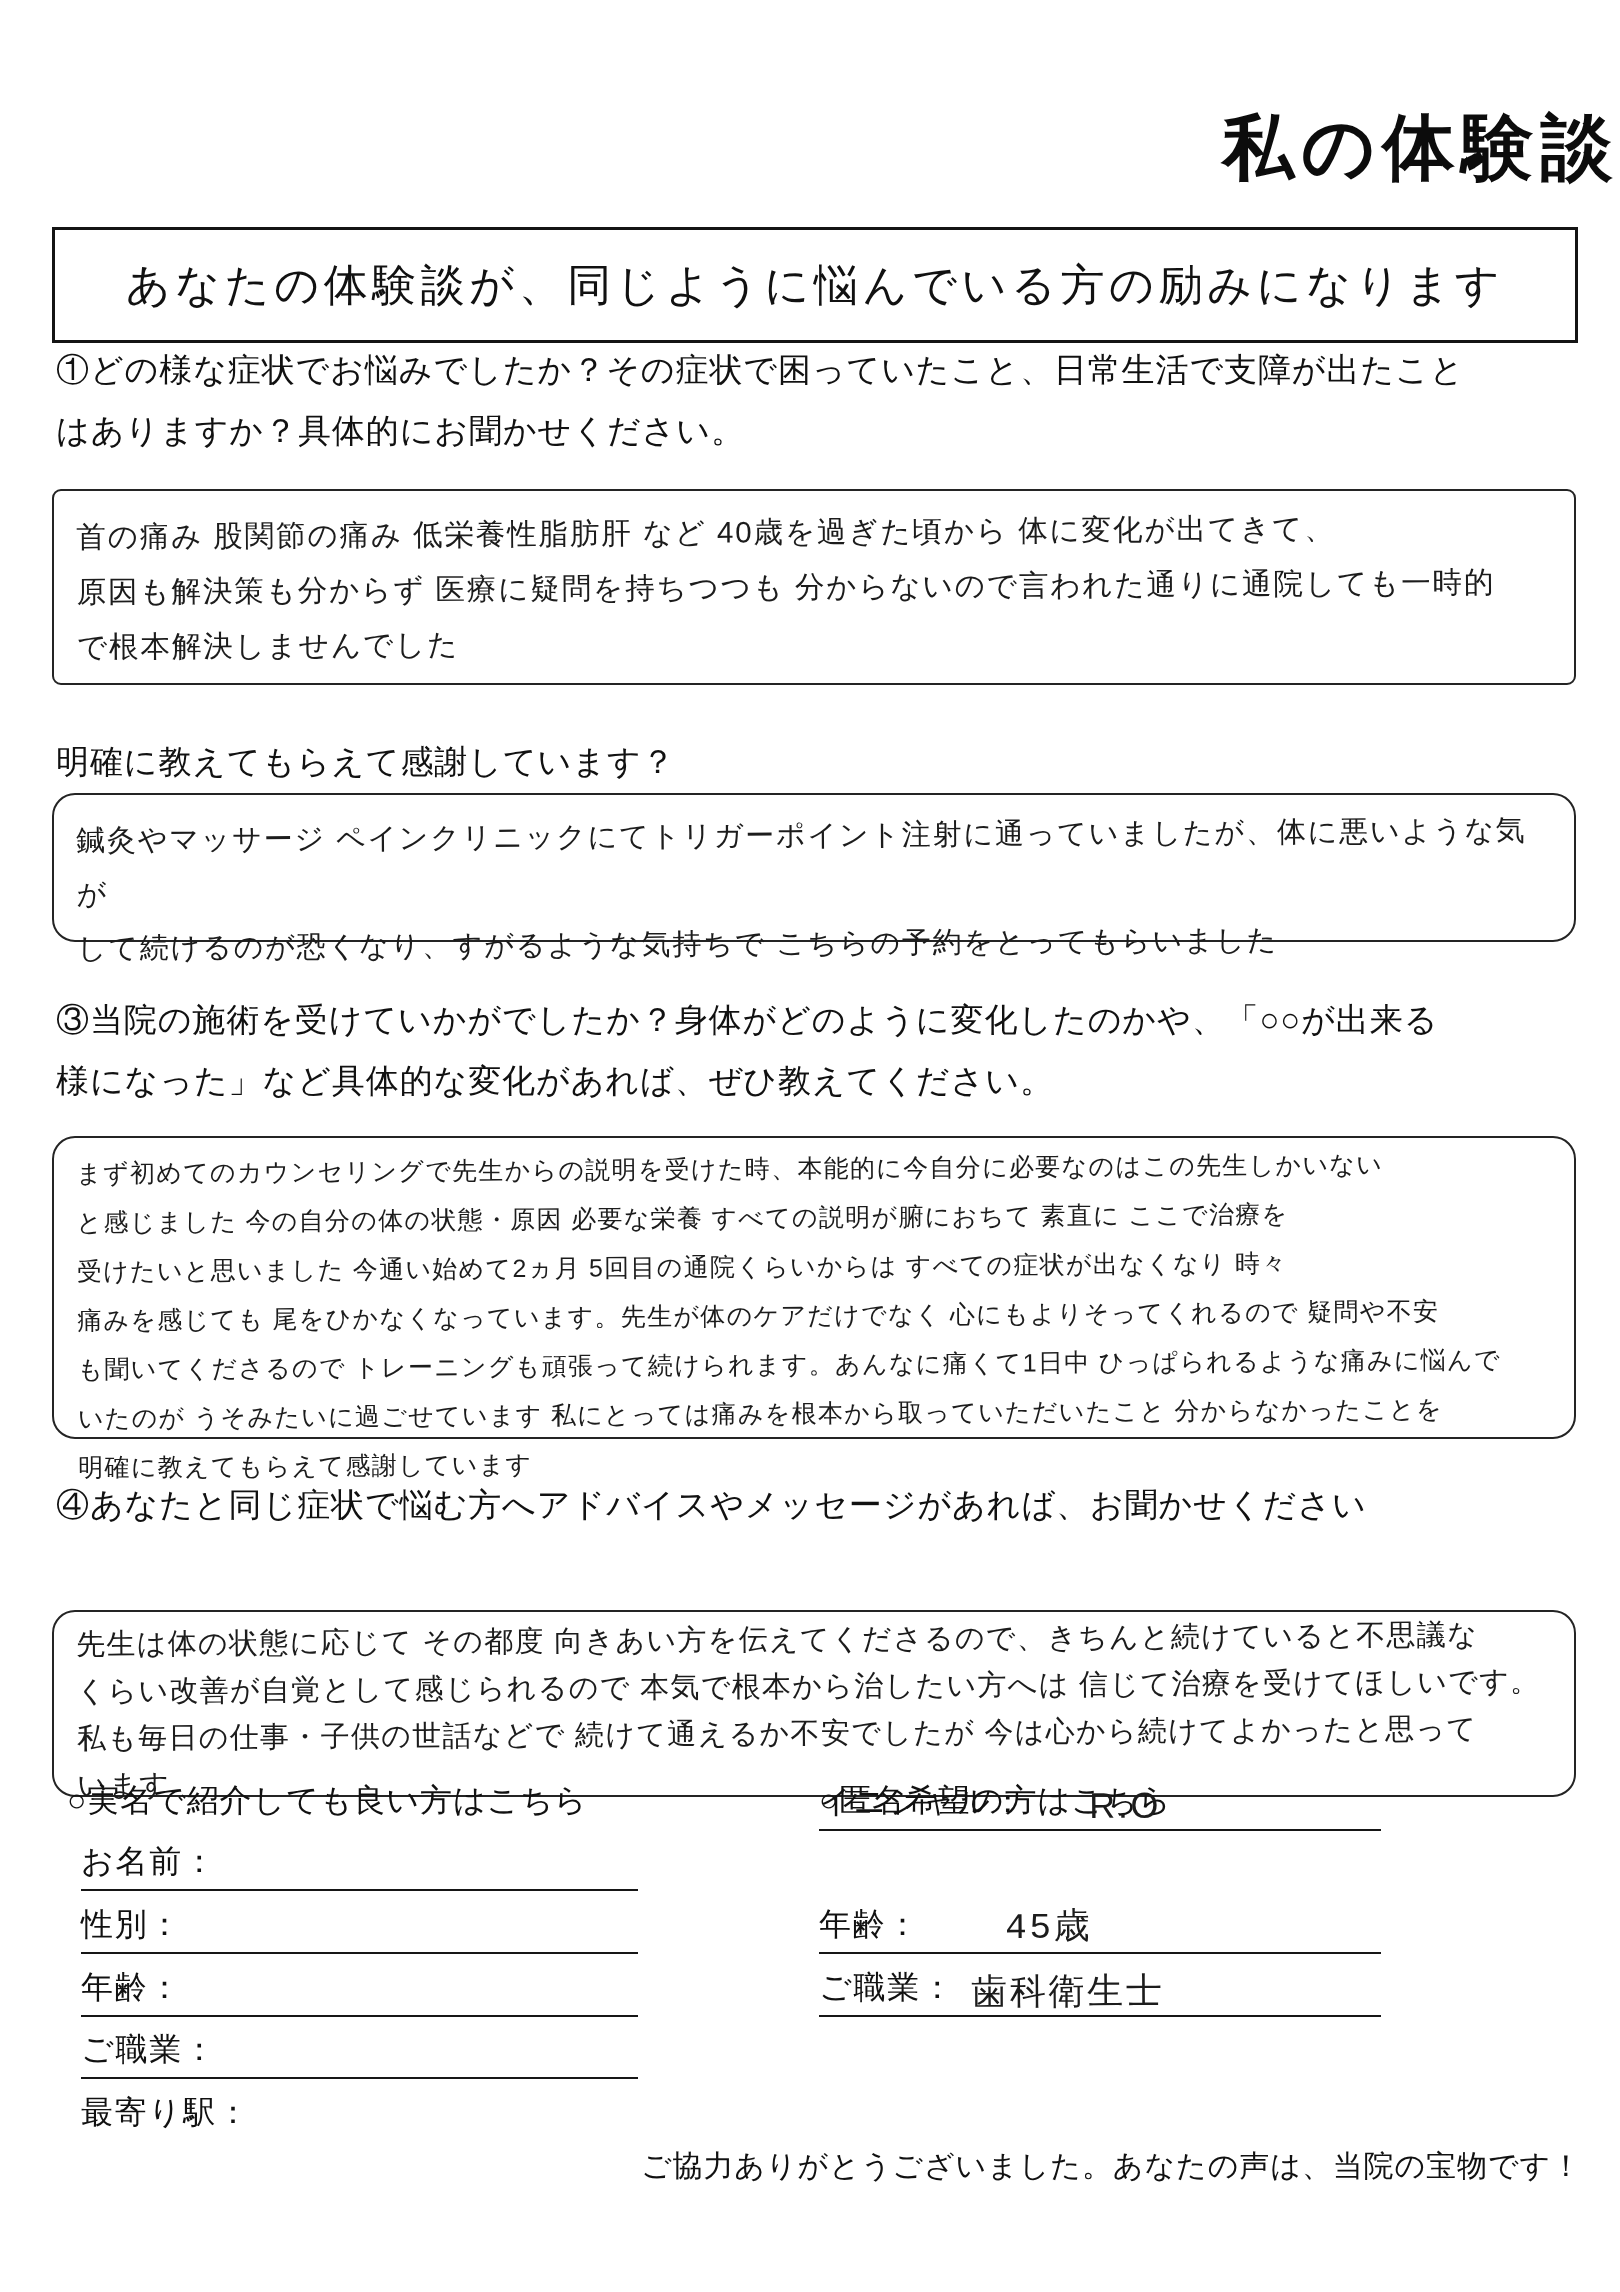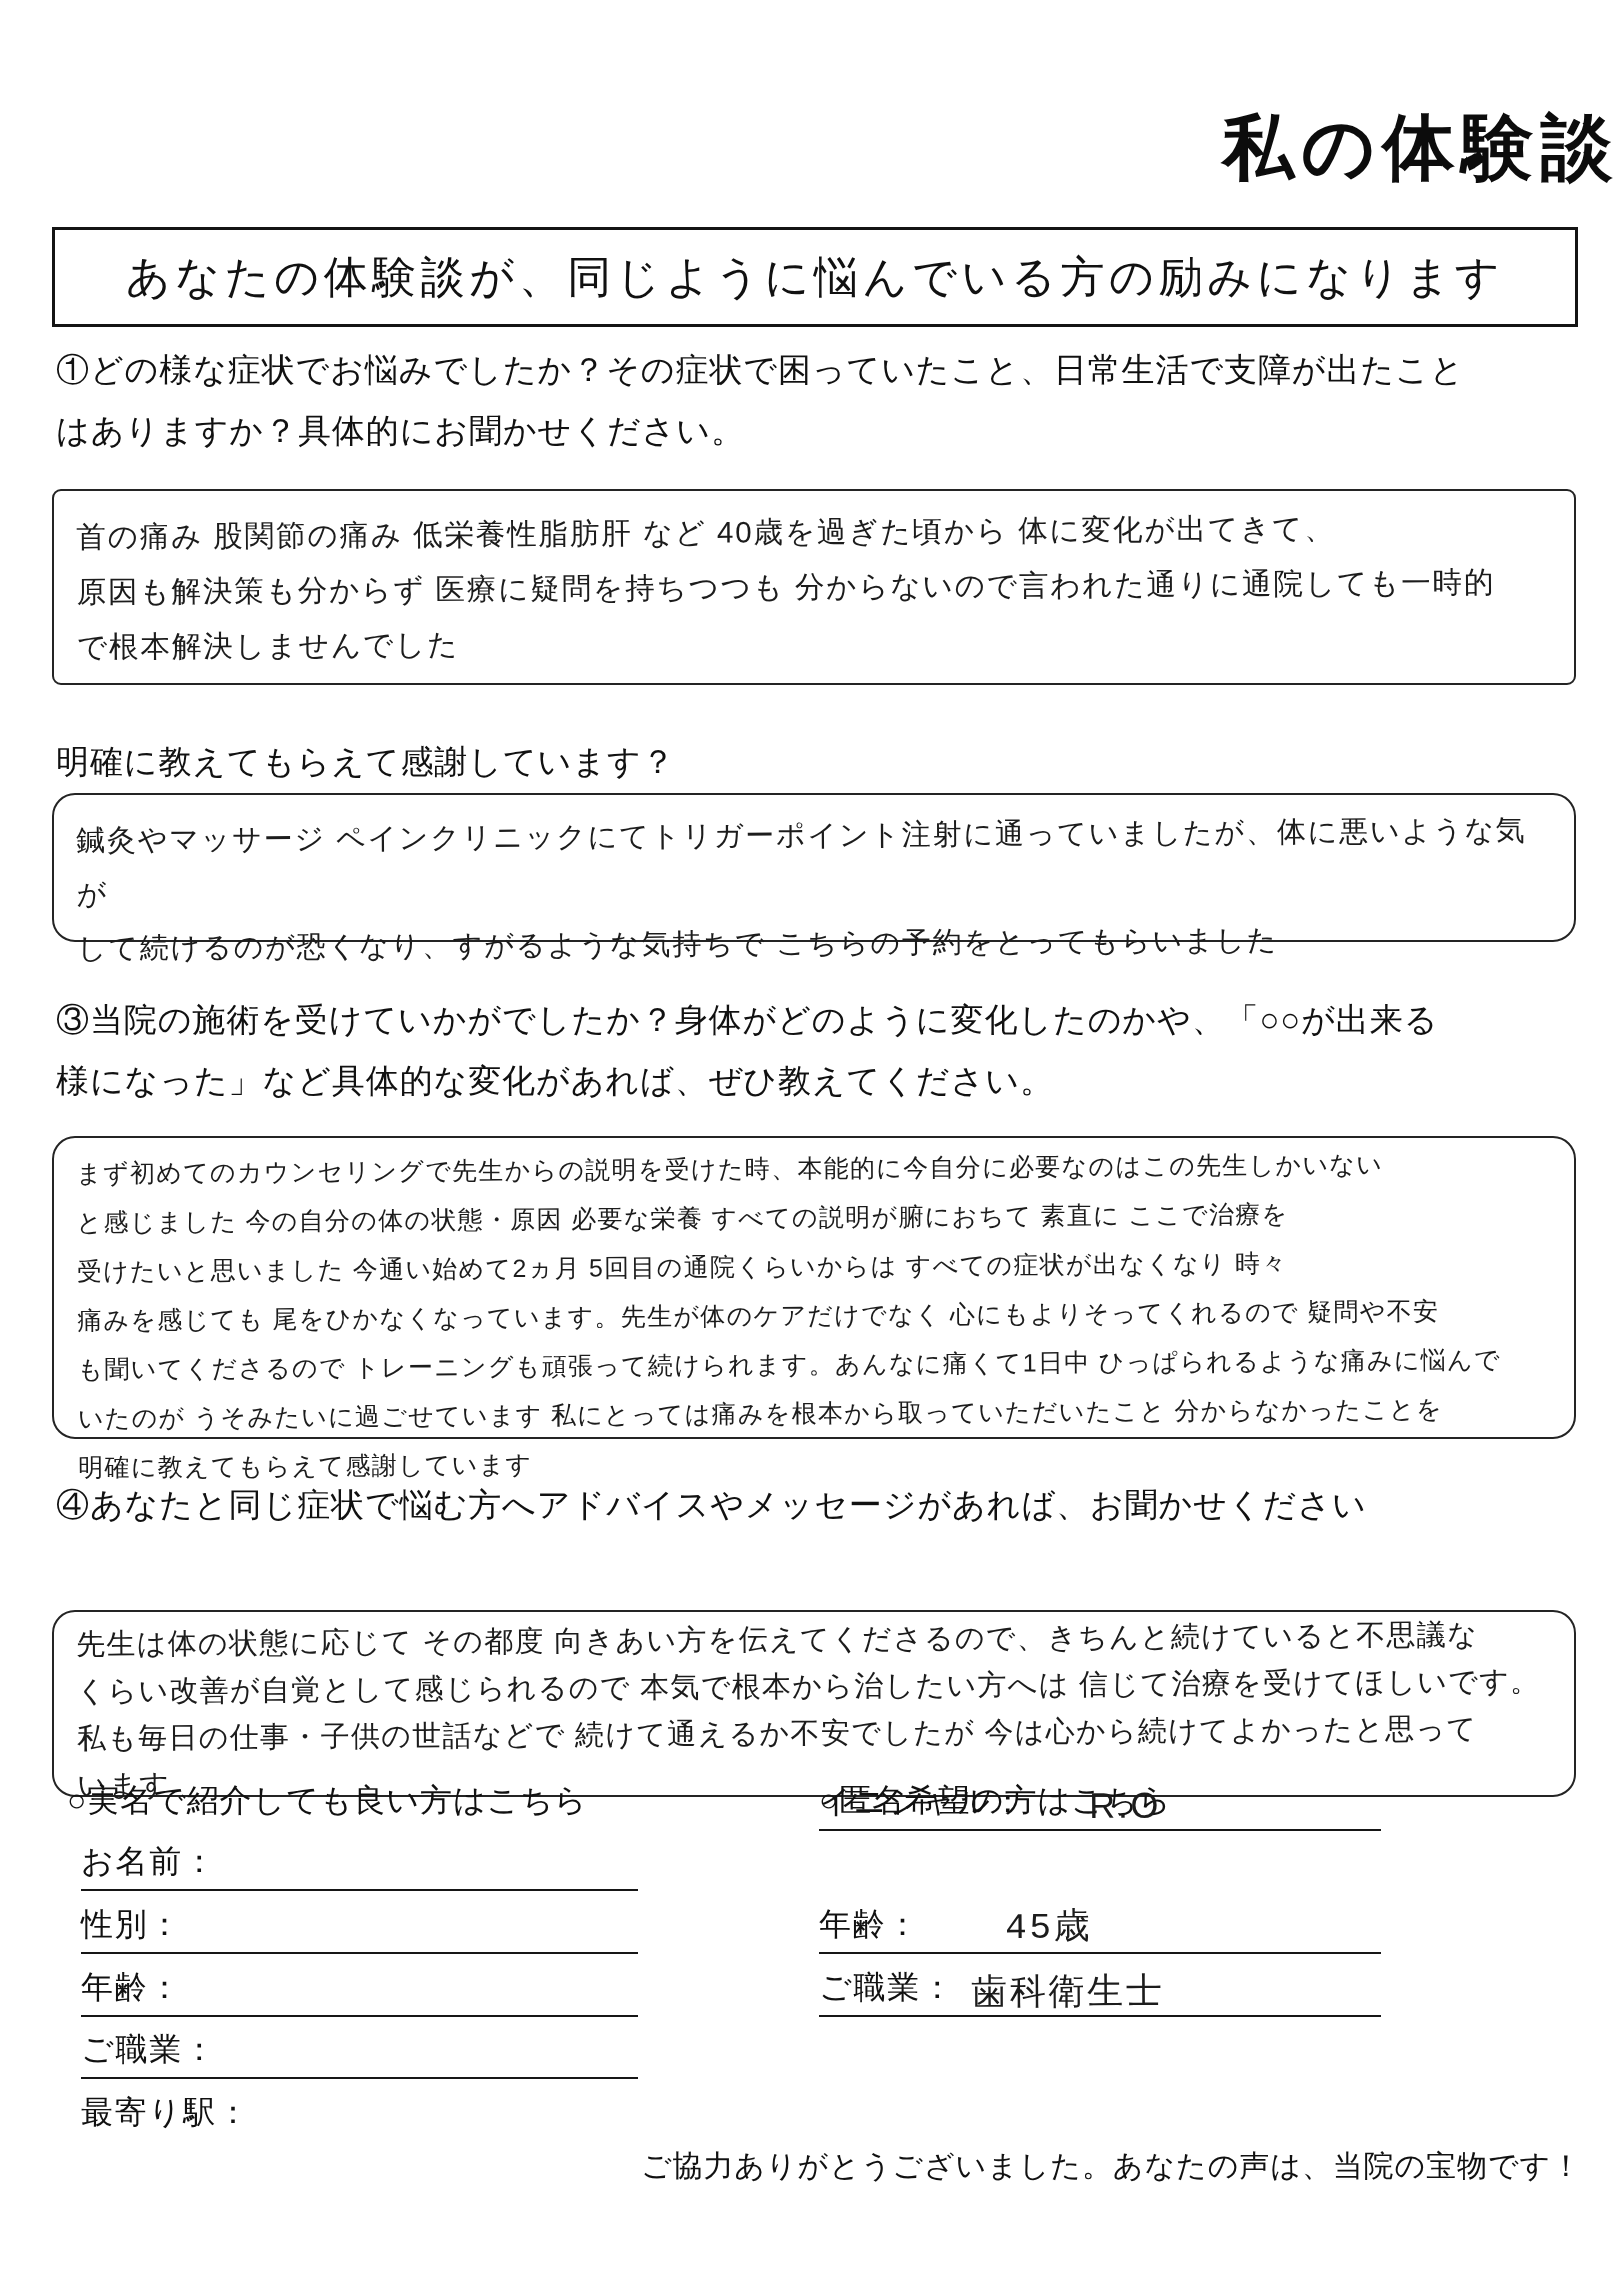--- a/index.html
+++ b/index.html
@@ -19,21 +19,21 @@
     margin: 0;
     text-align: right;
     font-size: 72px;
     font-weight: 900;
     letter-spacing: 7.2px;
     color: #0c0c0c;
   }
   .banner {
     position: absolute;
     top: 227px; left: 52px;
-    width: 1526px; height: 100px;
+    width: 1526px; height: 116px;
     box-sizing: border-box;
     border: 3.6px solid #141414;
     display: flex;
     align-items: center;
     justify-content: center;
     font-size: 44px;
     letter-spacing: 4.5px;
     white-space: nowrap;
   }
   .q {

